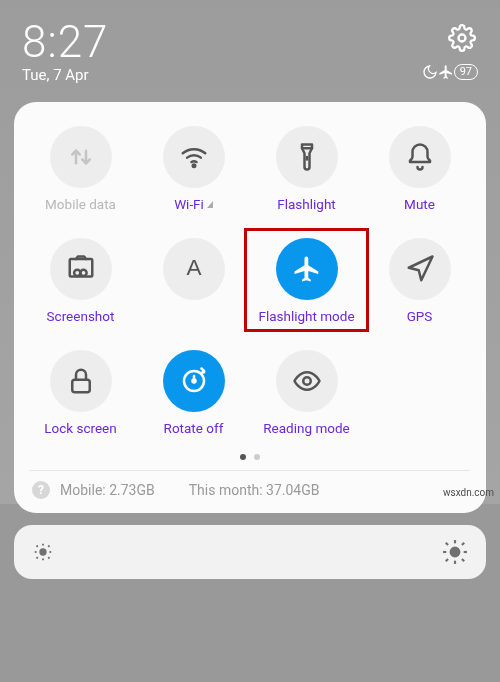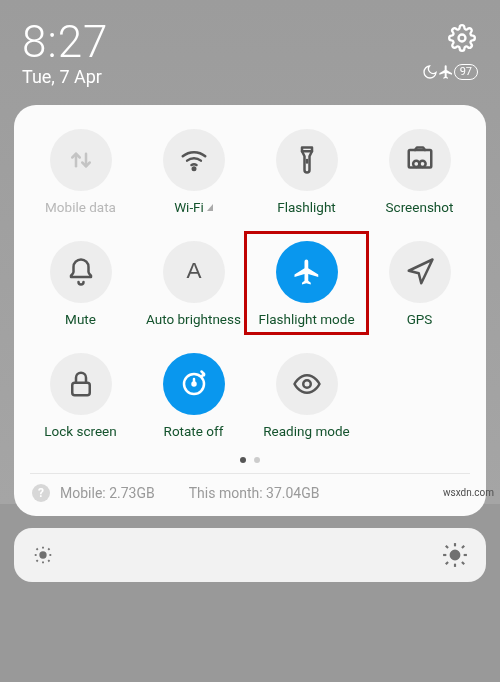--- a/index.html
+++ b/index.html
@@ -1,29 +1,29 @@
 <!DOCTYPE html>
 <html><head>
 <meta charset="utf-8">
 <style>
   html,body{margin:0;padding:0;width:500px;height:682px;font-family:-apple-system,BlinkMacSystemFont,"Segoe UI",Roboto,Helvetica,Arial,sans-serif;background:#999;overflow:hidden}
   .screen{position:relative;width:500px;height:504px;background:linear-gradient(180deg,#9c9c9c 0%,#a5a5a5 100%);box-sizing:border-box;padding:12px}
   .statusbar{color:#fff;padding:4px 10px 0 10px}
   .clock{font-size:44px;font-weight:300;letter-spacing:1px}
-  .date{font-size:18px;margin-top:-2px}
+  .date{font-size:15px;margin-top:-2px}
   .status-right-top{position:absolute;top:24px;right:24px;color:#fff}
   .status-right-bot{position:absolute;top:64px;right:22px;color:#fff;display:flex;align-items:flex-end;gap:0}
   .battpill{border:1.5px solid #fff;border-radius:9px;padding:0 5px;font-size:11px;line-height:14px;display:inline-flex;align-items:center;height:14px}
   .panel{background:#fbfbfb;border-radius:22px;margin:18px 2px 0 2px;padding:24px 10px 10px 10px;box-sizing:border-box}
   .grid{display:grid;grid-template-columns:repeat(4,1fr);row-gap:26px}
   .tile{display:flex;flex-direction:column;align-items:center;justify-content:flex-start;position:relative}
   .circle{width:62px;height:62px;border-radius:50%;background:#ededed;display:flex;align-items:center;justify-content:center;color:#555}
   .circle.on{background:#0997ee;color:#fff}
   .circle.dim{color:#bbb}
-  .tlabel{margin-top:8px;font-size:13.5px;color:#14532d;white-space:nowrap;display:flex;align-items:center;gap:3px}
+  .tlabel{margin-top:8px;font-size:13.5px;color:#6d28d9;white-space:nowrap;display:flex;align-items:center;gap:3px}
   .tlabel.dim{color:#b8b8b8}
   .mini-tri{width:0;height:0;border-left:6px solid transparent;border-bottom:7px solid #aaa;display:inline-block}
   .highlight-box{position:absolute;border:3px solid #c00202;pointer-events:none}
   .dots{display:flex;justify-content:center;gap:8px;margin:18px 0 10px 0}
   .dot{width:6px;height:6px;border-radius:50%;background:#ccc}
   .dot.active{background:#555}
   .divider{height:1px;background:#e6e6e6;margin:0 6px}
   .datausage{display:flex;align-items:center;gap:10px;padding:10px 8px 4px 8px;color:#9a9a9a;font-size:14px}
   .du-sep{width:14px}
   .qcircle{width:18px;height:18px;border-radius:50%;background:#d7d7d7;color:#fff;display:inline-flex;align-items:center;justify-content:center;font-size:12px;font-weight:700}
@@ -88,44 +88,43 @@
               <rect x="8" y="2" width="8" height="3"></rect>
               <path d="M8 5l2 4v11a2 2 0 0 0 4 0V9l2-4"></path>
               <line x1="12" y1="12" x2="12" y2="14"></line>
             </svg>
           </div>
           <div class="tlabel">Flashlight</div>
         </div>
         <div class="tile">
           <div class="circle">
             <svg width="30" height="30" viewBox="0 0 24 24" fill="none" stroke="#555" stroke-width="2" stroke-linecap="round" stroke-linejoin="round">
+              <path d="M12 2a6 6 0 0 0-6 6v4c0 1-1 2-2 3v1h16v-1c-1-1-2-2-2-3V8a6 6 0 0 0-6-6z"></path>
+              <path d="M10 20a2 2 0 0 0 4 0"></path>
+            </svg>
+          </div>
+          <div class="tlabel">Mute</div>
+        </div>
+        <div class="tile">
+          <div class="circle">
+            <svg width="30" height="30" viewBox="0 0 24 24" fill="none" stroke="#555" stroke-width="2" stroke-linecap="round" stroke-linejoin="round">
               <rect x="3" y="4" width="18" height="14" rx="1"></rect>
               <circle cx="9" cy="15" r="2.5"></circle>
               <circle cx="14" cy="15" r="2.5"></circle>
               <path d="M8 4l1.5-2h5L16 4"></path>
             </svg>
           </div>
           <div class="tlabel">Screenshot</div>
         </div>
         <div class="tile">
           <div class="circle">
-            <svg width="30" height="30" viewBox="0 0 24 24" fill="none" stroke="#555" stroke-width="2" stroke-linecap="round" stroke-linejoin="round">
-              <path d="M12 2a6 6 0 0 0-6 6v4c0 1-1 2-2 3v1h16v-1c-1-1-2-2-2-3V8a6 6 0 0 0-6-6z"></path>
-              <path d="M10 20a2 2 0 0 0 4 0"></path>
-            </svg>
-          </div>
-          <div class="tlabel">Mute</div>
-        </div>
-        <div class="tile">
-          <div class="circle">
             <svg width="30" height="30" viewBox="0 0 24 24">
               <text x="12" y="17" text-anchor="middle" font-size="18" font-family="sans-serif" fill="#555">A</text>
             </svg>
           </div>
-          <div class="tlabel">Auto brightness</div>
         </div>
         <div class="tile">
           <div class="circle on">
             <svg width="30" height="30" viewBox="0 0 24 24" fill="#fff">
               <path d="M21 16v-2l-8-5V3.5a1.5 1.5 0 0 0-3 0V9l-8 5v2l8-2.5V19l-2 1.5V22l3.5-1 3.5 1v-1.5L13 19v-5.5l8 2.5z"></path>
             </svg>
           </div>
           <div class="tlabel">Flashlight mode</div>
           <div class="highlight-box" style="inset: -10px -6px -8px;"></div>
         </div>

